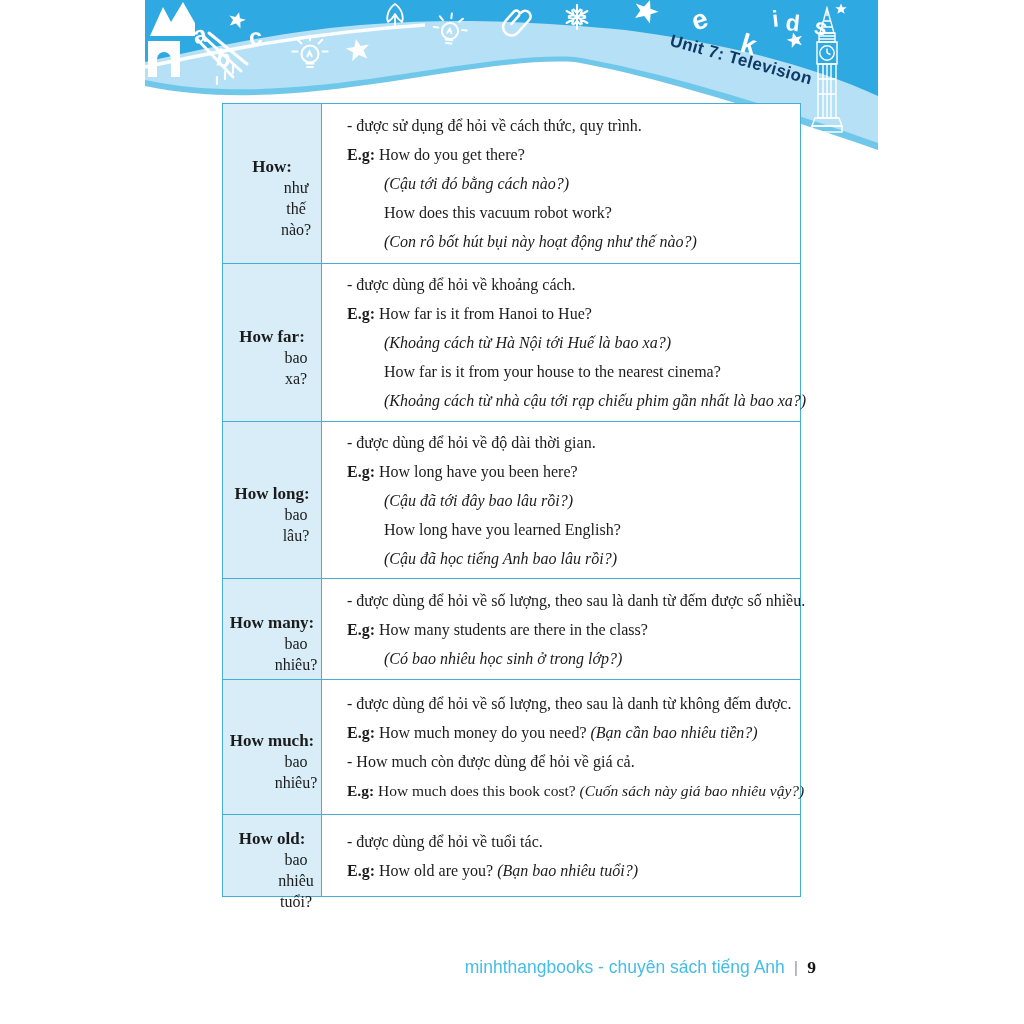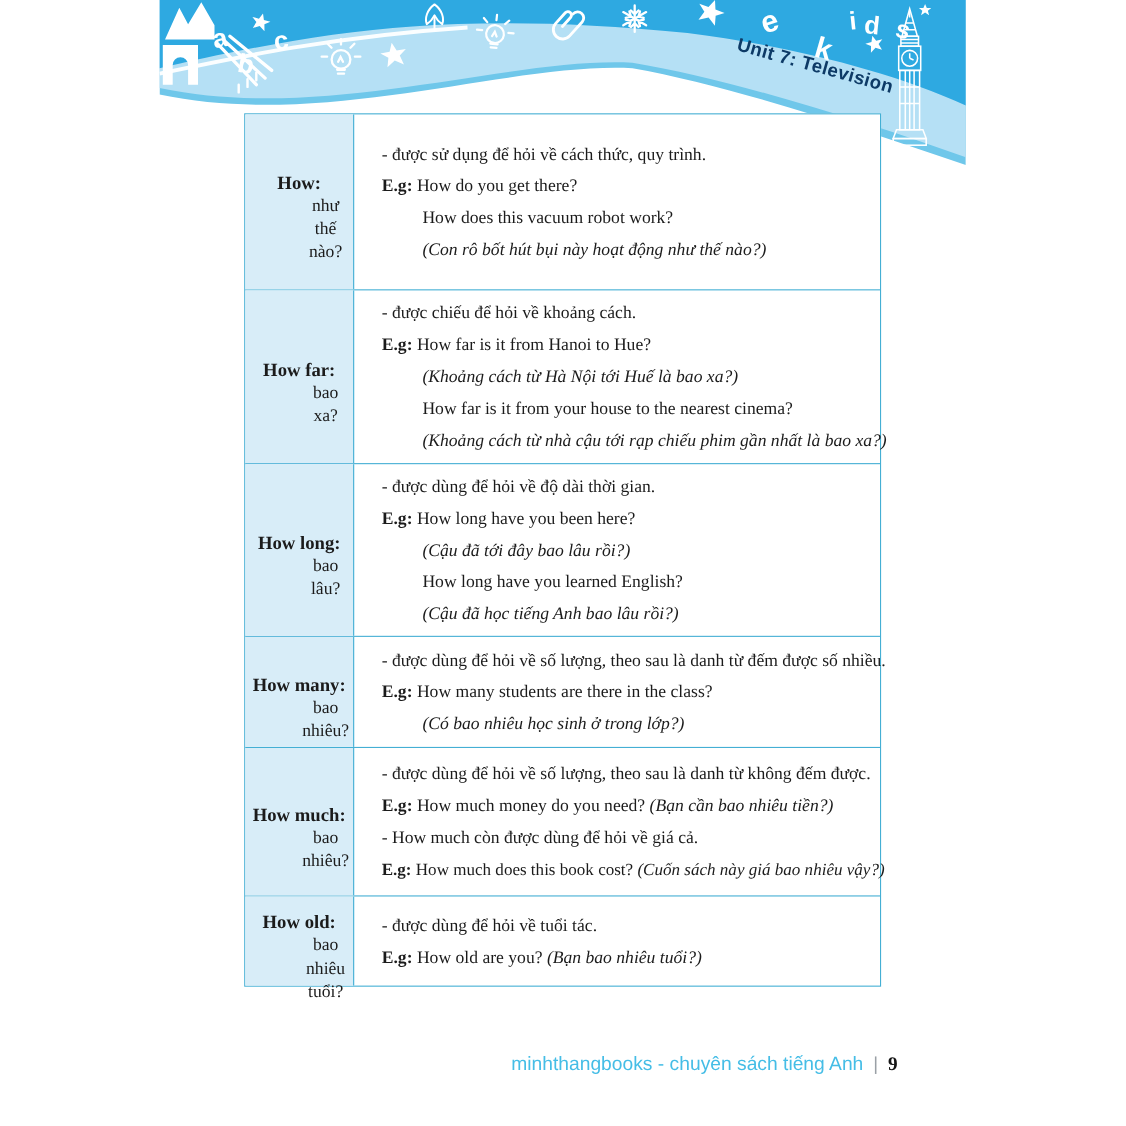--- a/index.html
+++ b/index.html
@@ -162,32 +162,33 @@
 
   <div class="gtable" id="gtable">
     <div class="trow">
       <div class="label-cell">
         <div class="term">How:</div>
         <div class="meaning">như thế nào?</div>
       </div>
       <div class="content-cell">
           <div class="line desc"><span>- được sử dụng để hỏi về cách thức, quy trình.</span></div>
           <div class="line eg"><span class="pfx">E.g:</span> <span>How do you get there?</span></div>
+          <div class="line trans"><span>(Cậu tới đó bằng cách nào?)</span></div>
           <div class="line ex"><span>How does this vacuum robot work?</span></div>
           <div class="line trans"><span>(Con rô bốt hút bụi này hoạt động như thế nào?)</span></div>
         </div>
     </div>
 
     <div class="trow">
       <div class="label-cell">
         <div class="term">How far:</div>
         <div class="meaning">bao xa?</div>
       </div>
       <div class="content-cell">
-          <div class="line desc"><span>- được chiếu để hỏi về khoảng cách.</span></div>
+          <div class="line desc"><span>- được dùng để hỏi về khoảng cách.</span></div>
           <div class="line eg"><span class="pfx">E.g:</span> <span>How far is it from Hanoi to Hue?</span></div>
           <div class="line trans"><span>(Khoảng cách từ Hà Nội tới Huế là bao xa?)</span></div>
           <div class="line ex"><span>How far is it from your house to the nearest cinema?</span></div>
           <div class="line trans"><span>(Khoảng cách từ nhà cậu tới rạp chiếu phim gần nhất là bao xa?)</span></div>
         </div>
     </div>
 
     <div class="trow">
       <div class="label-cell">
         <div class="term">How long:</div>

